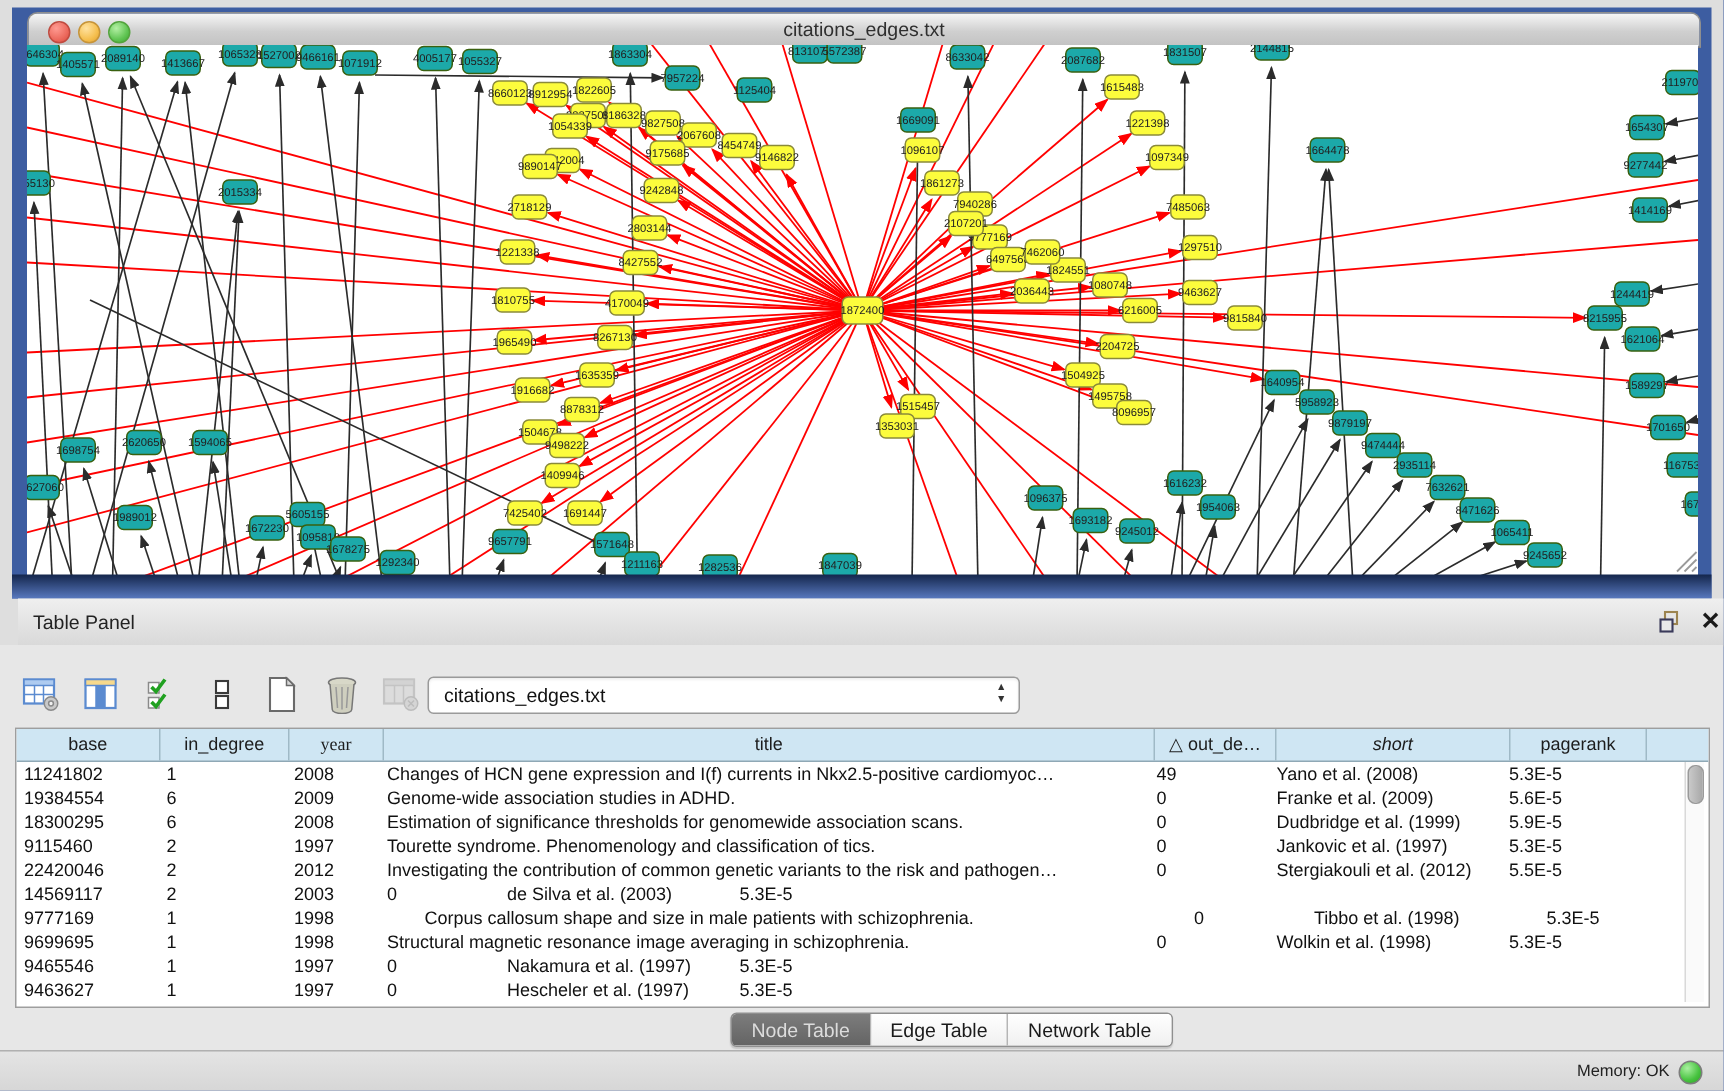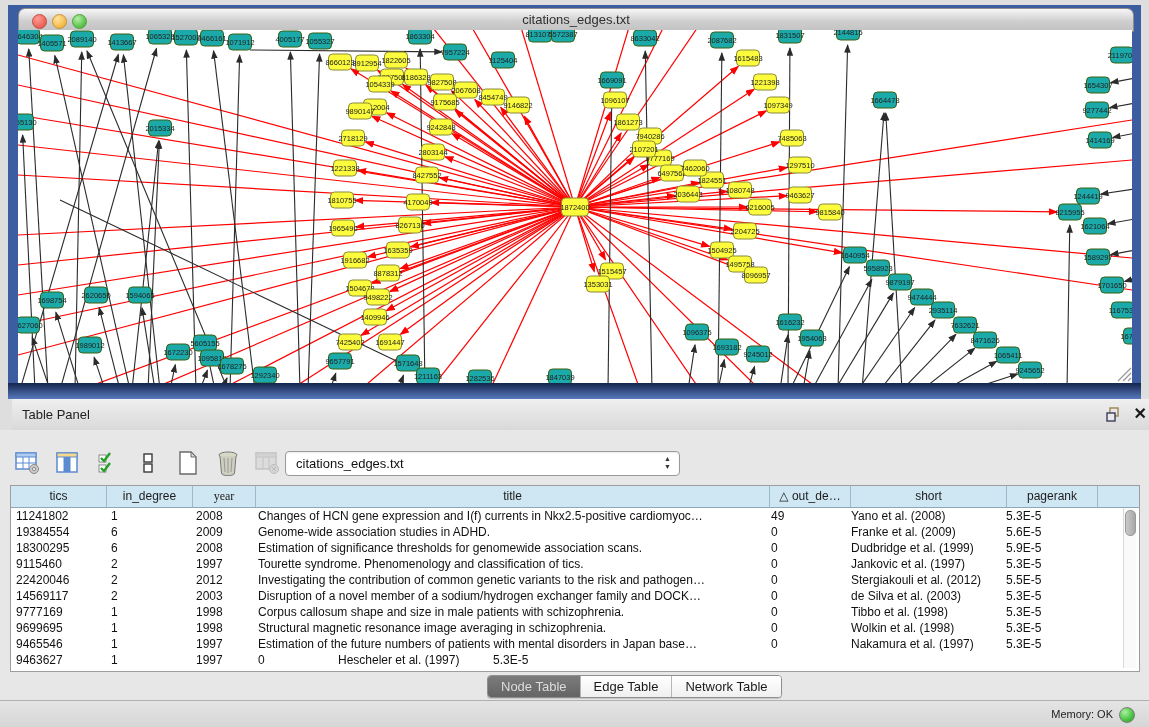--- a/index.html
+++ b/index.html
@@ -545,26 +545,26 @@
   <span class="tbtn fx">f(x)</span>
 </div>
 
 <div class="combo">
   <span class="val">citations_edges.txt</span>
   <span class="arrows">▲<br>▼</span>
 </div>
 
 <div class="tablebox">
   <div class="thead" id="thead">
-      <div class="th" style="width: 95px;">tics</div>
+      <div class="th" style="width: 95px;">base</div>
       <div class="th" style="width: 85px;">in_degree</div>
       <div class="th" style="width: 62px; font-family: Liberation Serif, serif;">year</div>
       <div class="th" style="width: 513px;">title</div>
       <div class="th" style="width: 80px;">△ out_de…</div>
-      <div class="th" style="width: 155px;">short</div>
+      <div class="th" style="width: 155px; font-style: italic;">short</div>
       <div class="th" style="width: 90px;">pagerank</div>
     </div>
   <div id="tbody">
       <div class="trow">
         <div class="td" style="width: 95px;">11241802</div>
         <div class="td" style="width: 85px;">1</div>
         <div class="td" style="width: 62px;">2008</div>
         <div class="td" style="width: 513px;">Changes of HCN gene expression and I(f) currents in Nkx2.5-positive cardiomyoc…</div>
         <div class="td" style="width: 80px;">49</div>
         <div class="td" style="width: 155px;">Yano et al. (2008)</div>
@@ -603,48 +603,46 @@
         <div class="td" style="width: 62px;">2012</div>
         <div class="td" style="width: 513px;">Investigating the contribution of common genetic variants to the risk and pathogen…</div>
         <div class="td" style="width: 80px;">0</div>
         <div class="td" style="width: 155px;">Stergiakouli et al. (2012)</div>
         <div class="td" style="width: 90px;">5.5E-5</div>
       </div>
       <div class="trow">
         <div class="td" style="width: 95px;">14569117</div>
         <div class="td" style="width: 85px;">2</div>
         <div class="td" style="width: 62px;">2003</div>
-        <div class="td" style="width: 513px;">Disruption of a novel member of a sodium/hydrogen exchanger family and DOCK…</div>
         <div class="td" style="width: 80px;">0</div>
         <div class="td" style="width: 155px;">de Silva et al. (2003)</div>
         <div class="td" style="width: 90px;">5.3E-5</div>
       </div>
       <div class="trow">
         <div class="td" style="width: 95px;">9777169</div>
         <div class="td" style="width: 85px;">1</div>
         <div class="td" style="width: 62px;">1998</div>
-        <div class="td" style="width: 513px;">Corpus callosum shape and size in male patients with schizophrenia.</div>
+        <div class="td" style="width: 513px; margin-left: 25px;">Corpus callosum shape and size in male patients with schizophrenia.</div>
         <div class="td" style="width: 80px;">0</div>
         <div class="td" style="width: 155px;">Tibbo et al. (1998)</div>
         <div class="td" style="width: 90px;">5.3E-5</div>
       </div>
       <div class="trow">
         <div class="td" style="width: 95px;">9699695</div>
         <div class="td" style="width: 85px;">1</div>
         <div class="td" style="width: 62px;">1998</div>
         <div class="td" style="width: 513px;">Structural magnetic resonance image averaging in schizophrenia.</div>
         <div class="td" style="width: 80px;">0</div>
         <div class="td" style="width: 155px;">Wolkin et al. (1998)</div>
         <div class="td" style="width: 90px;">5.3E-5</div>
       </div>
       <div class="trow">
         <div class="td" style="width: 95px;">9465546</div>
         <div class="td" style="width: 85px;">1</div>
         <div class="td" style="width: 62px;">1997</div>
-        <div class="td" style="width: 513px;">Estimation of the future numbers of patients with mental disorders in Japan base…</div>
         <div class="td" style="width: 80px;">0</div>
         <div class="td" style="width: 155px;">Nakamura et al. (1997)</div>
         <div class="td" style="width: 90px;">5.3E-5</div>
       </div>
       <div class="trow">
         <div class="td" style="width: 95px;">9463627</div>
         <div class="td" style="width: 85px;">1</div>
         <div class="td" style="width: 62px;">1997</div>
         <div class="td" style="width: 80px;">0</div>
         <div class="td" style="width: 155px;">Hescheler et al. (1997)</div>

